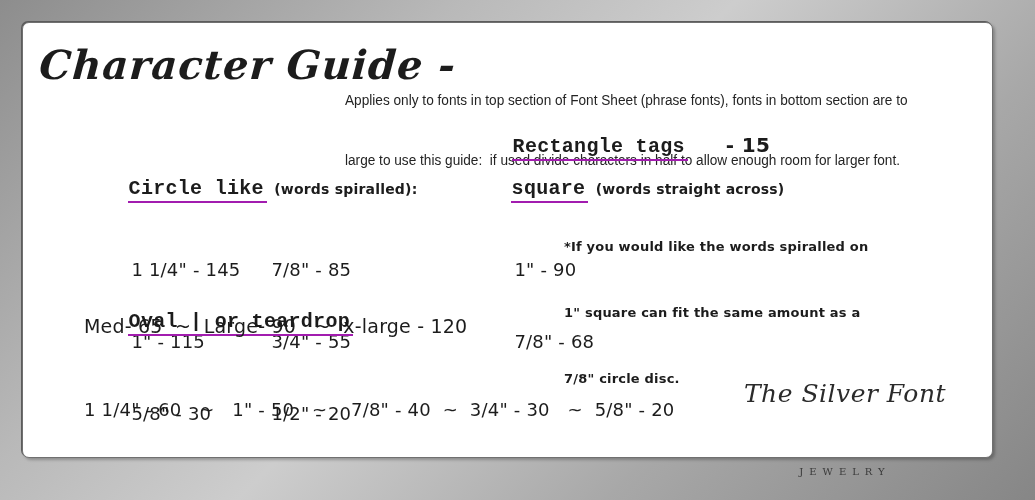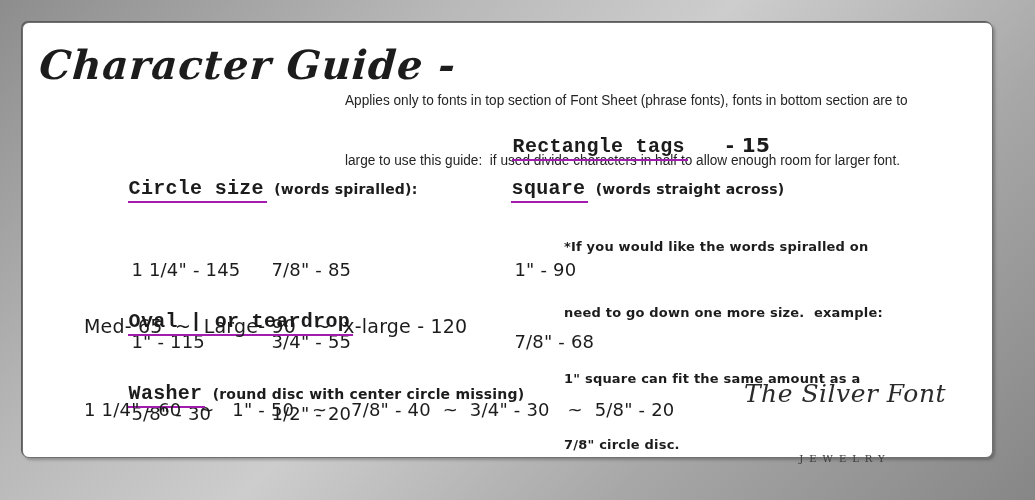--- a/index.html
+++ b/index.html
@@ -26,41 +26,41 @@
   }
   .h{font-size:20px;font-weight:bold;letter-spacing:.3px;}
   .u{display:inline-block;border-bottom:2px solid #a21caf;padding:0 3px 1px 1px;line-height:1.1;font-family:Liberation Mono, monospace;}
   .hn{font-size:14px;font-weight:bold;letter-spacing:.2px;}
   .val{font-size:18px;letter-spacing:.2px;}
   .row{height:30px;}
   .c1{display:inline-block;width:140px;}
   .note-line{font-size:13px;font-weight:bold;line-height:28px;letter-spacing:.2px;}
   .logo{width:240px;text-align:center;}
   .logo-name{font-family:"DejaVu Serif","Liberation Serif",serif;font-style:italic;font-size:25px;color:#2b2b2b;letter-spacing:.5px;white-space:pre;}
-  .logo-sub{font-family:"DejaVu Serif","Liberation Serif",serif;font-size:10px;letter-spacing:6px;color:#3a3a3a;margin-top:7px;white-space:pre;}
+  .logo-sub{font-family:"DejaVu Serif","Liberation Serif",serif;font-size:10px;letter-spacing:6px;color:#3a3a3a;margin-top:20px;white-space:pre;}
 </style>
 </head>
 <body>
 
 <div class="page">
   <div class="paper">
 
     <div class="abs title" style="left:18px;top:22px;">Character Guide -</div>
 
     <div class="abs intro" style="left:322px;top:27px;">
       <div>Applies only to fonts in top section of Font Sheet (phrase fonts), fonts in bottom section are to</div>
       <div>large to use this guide:  if used divide characters in half to allow enough room for larger font.</div>
     </div>
 
     <div class="abs h" style="left:445px;top:86px;">
       <span class="u">Rectangle tags</span><span style="display:inline-block;width:38px;"></span><span style="font-weight:bold;">- 15</span>
     </div>
 
     <div class="abs h" style="left:61px;top:128px;">
-      <span class="u">Circle size</span> <span class="hn">(words spiralled):</span>
+      <span class="u">Circle like</span> <span class="hn">(words spiralled):</span>
     </div>
 
     <div class="abs val" style="left:61px;top:173px;">
       <div class="row">
         <span class="c1">1 1/4" - 145</span><span>7/8" - 85</span>
       </div>
       <div class="row">
         <span class="c1">1" - 115</span><span>3/4" - 55</span>
       </div>
       <div class="row">
@@ -76,33 +76,29 @@
       <div class="row">
         <span>1" - 90</span>
       </div>
       <div class="row">
         <span>7/8" - 68</span>
       </div>
     </div>
 
     <div class="abs" style="left:541px;top:172px;">
       <div class="note-line">*If you would like the words spiralled on</div>
-      <div class="note-line">need to go down one more size.  example:</div>
       <div class="note-line">1" square can fit the same amount as a</div>
       <div class="note-line">7/8" circle disc.</div>
     </div>
 
     <div class="abs h" style="left:61px;top:261px;">
       <span class="u">Oval | or teardrop</span>
     </div>
     <div class="abs val" style="left:61px;top:292px;font-size:19px;">Med- 65  ~  Large- 90   ~  x-large - 120</div>
 
-    <div class="abs h" style="left:61px;top:333px;">
-      <span class="u">Washer</span> <span class="hn">(round disc with center circle missing)</span>
-    </div>
     <div class="abs val" style="left:61px;top:376px;">1 1/4" - 60   ~   1" - 50   ~    7/8" - 40  ~  3/4" - 30   ~  5/8" - 20</div>
 
     <div class="abs logo" style="left:702px;top:318px;">
       <div class="logo-name">The Silver Font</div>
       <div class="logo-sub">JEWELRY</div>
       
     </div>
 
   </div>
 </div>

